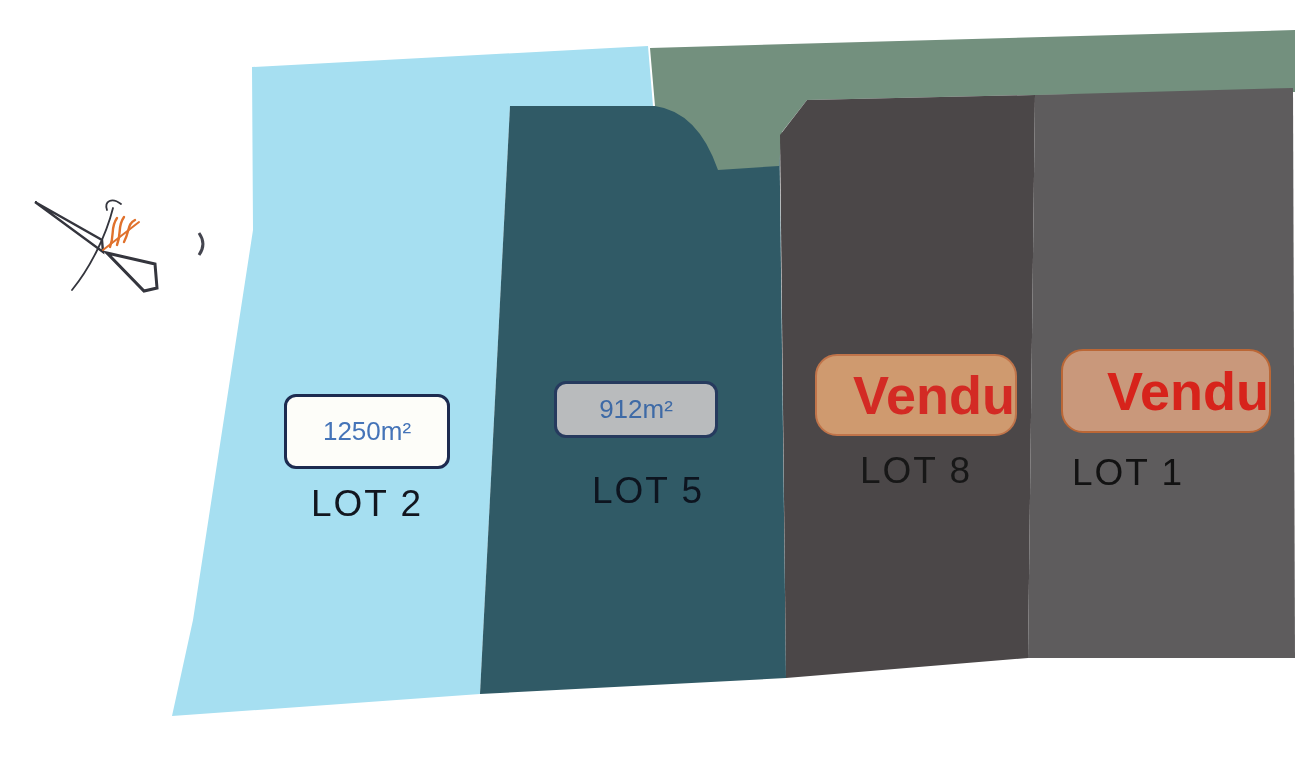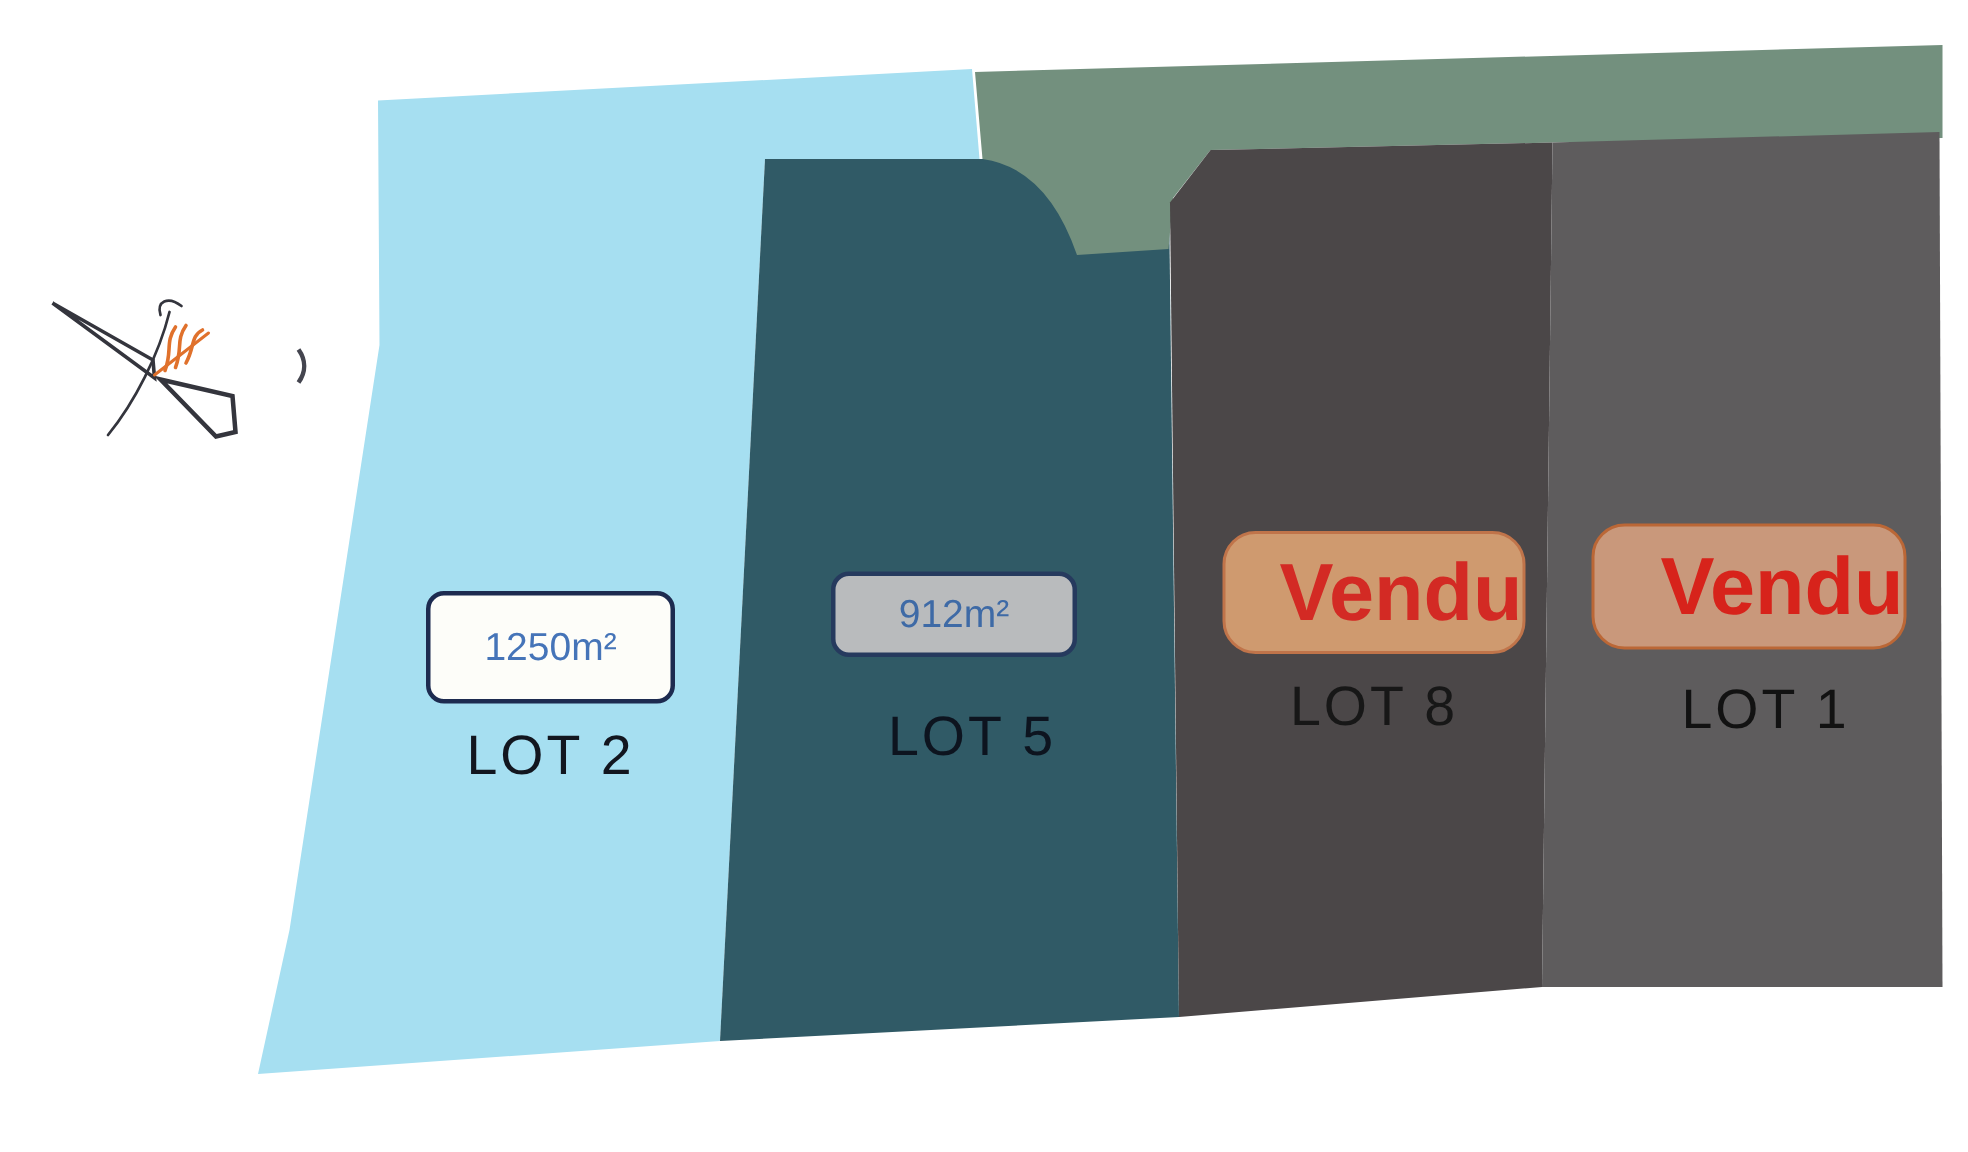--- a/index.html
+++ b/index.html
@@ -92,15 +92,15 @@
   <div class="lot-label" style="left: 556px; top: 470px; width: 184px; color: rgb(13, 20, 31);">LOT 5</div>
 
   <div class="badge vendu-badge" style="left: 815px; top: 354px; width: 202px; height: 82px; background-color: rgb(207, 154, 111); border-color: rgb(192, 116, 74);">
     <span style="color: rgb(211, 42, 36);">Vendu</span>
   </div>
   <div class="lot-label" style="left: 815px; top: 450px; width: 202px; color: rgb(23, 23, 23);">LOT 8</div>
 
   <div class="badge vendu-badge" style="left: 1061px; top: 349px; width: 210px; height: 84px; background-color: rgb(201, 152, 123); border-color: rgb(187, 103, 54);">
     <span style="color: rgb(215, 35, 27);">Vendu</span>
   </div>
-  <div class="lot-label" style="left: 1072px; top: 452px; width: 210px; color: rgb(18, 18, 18);">LOT 1</div>
+  <div class="lot-label" style="left: 1023px; top: 452px; width: 210px; color: rgb(18, 18, 18);">LOT 1</div>
 
 </div>
 
 </body></html>

